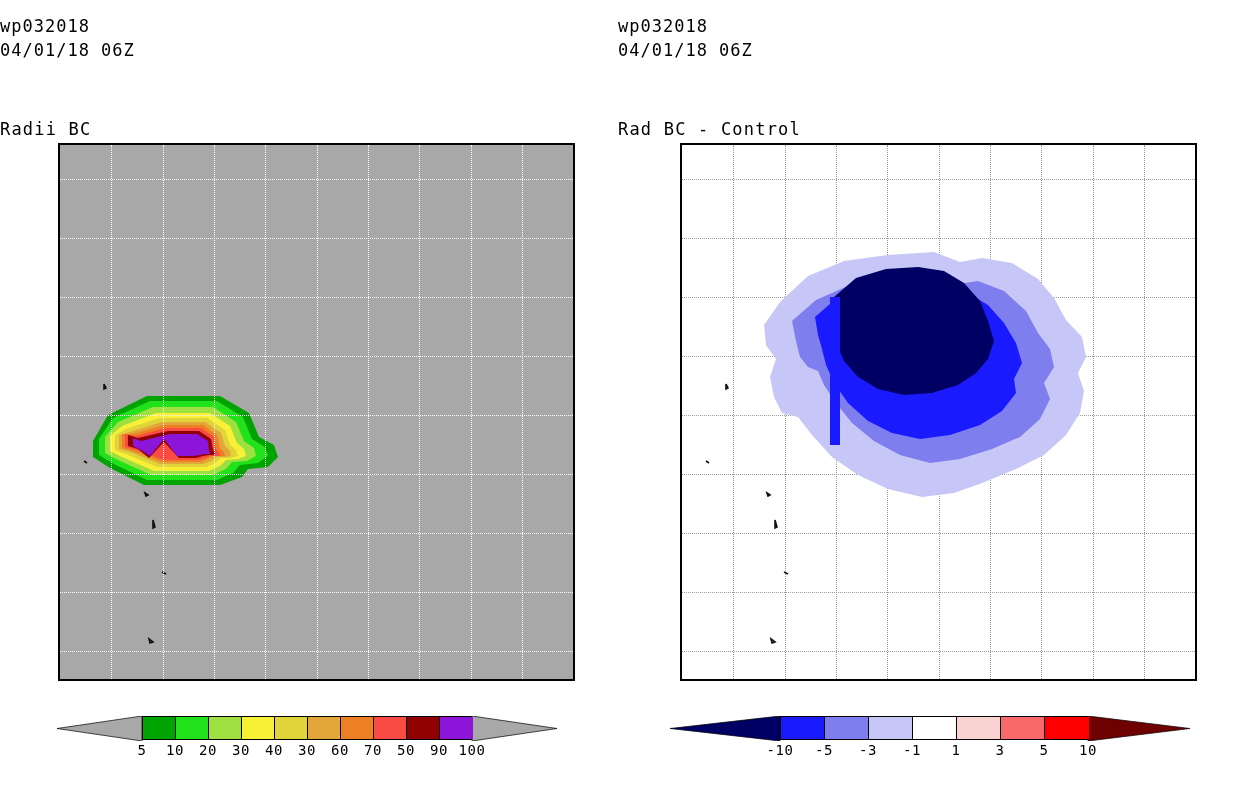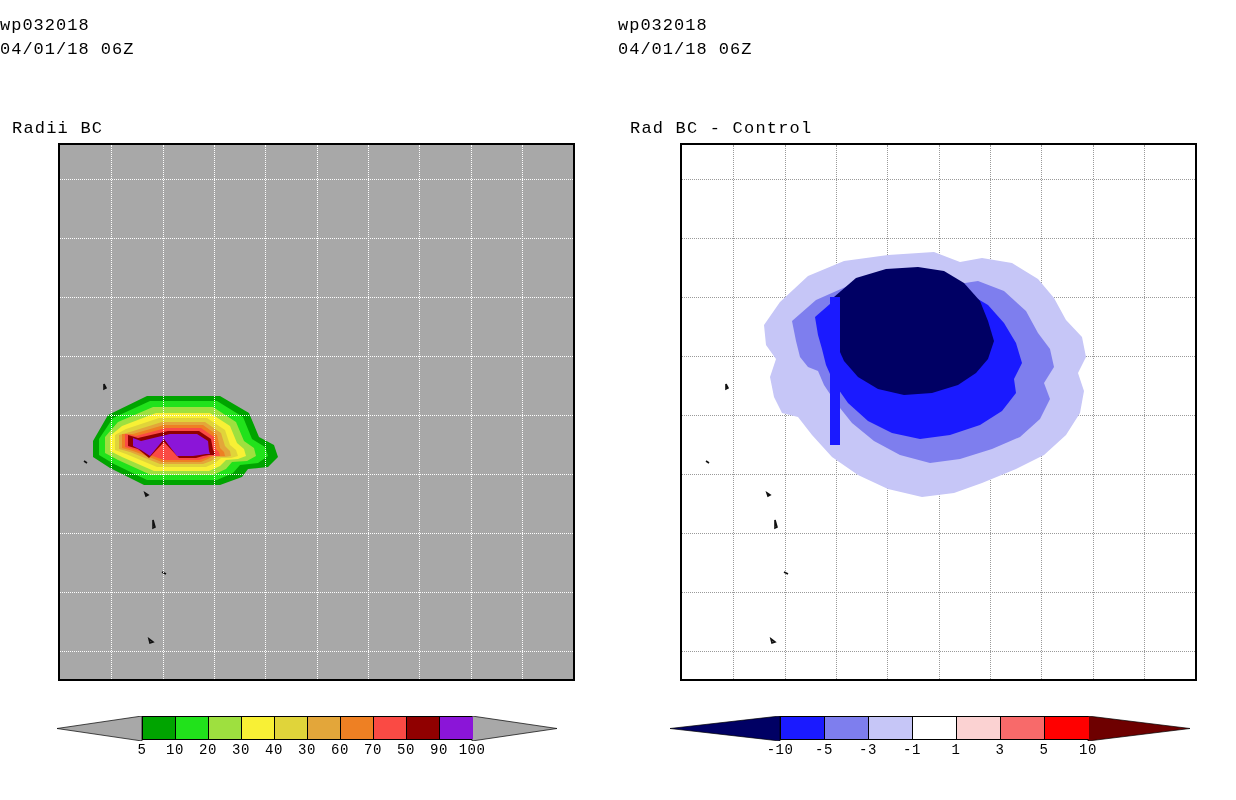--- a/index.html
+++ b/index.html
@@ -1,26 +1,26 @@
 <!DOCTYPE html>
 <html><head>
 <meta charset="utf-8">
 <style>
   html,body{margin:0;padding:0;background:#ffffff;}
   body{width:1236px;height:800px;overflow:hidden;
        font-family:"DejaVu Sans Mono","Liberation Mono",monospace;
        color:#000000;-webkit-font-smoothing:none;}
-  .page{position:relative;width:1236px;height:800px;font-family:Liberation Mono, monospace;}
+  .page{position:relative;width:1236px;height:800px;}
   .panel{position:absolute;top:0;width:618px;height:800px;}
   .panel.left{left:0;}
   .panel.right{left:618px;}
   .t-id{position:absolute;left:0;width:618px;top:16px;font-size:17px;letter-spacing:1px;}
   .t-date{position:absolute;left:0;width:618px;top:40px;font-size:17px;letter-spacing:1px;}
   .t-main{position:absolute;left:0;width:618px;top:90px;font-size:17px;letter-spacing:1.2px;}
-  .t-sub{position:absolute;left:12px;width:618px;top:119px;font-size:17px;letter-spacing:1.2px;}
+  .t-sub{position:absolute;left:0;width:618px;top:119px;font-size:17px;letter-spacing:1.2px;}
 
   
   .plot{position:absolute;border:2px solid #000;box-sizing:content-box;overflow:hidden;}
   .plot.left{left:58px;top:143px;width:513px;height:534px;background:#a8a8a8;}
   .plot.right{left:62px;top:143px;width:513px;height:534px;background:#ffffff;}
   .clipwrap{position:absolute;inset:0;overflow:hidden;}
   svg.field{position:absolute;left:0;top:0;width:513px;height:534px;display:block;}
 
   
   .gl{position:absolute;}

